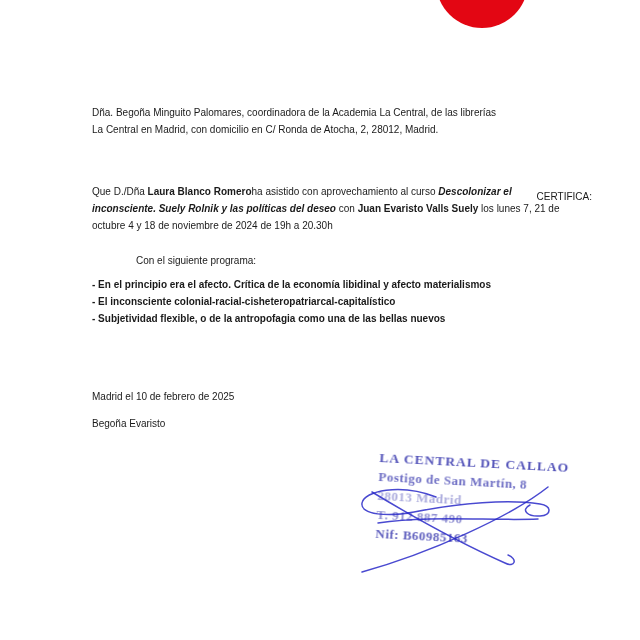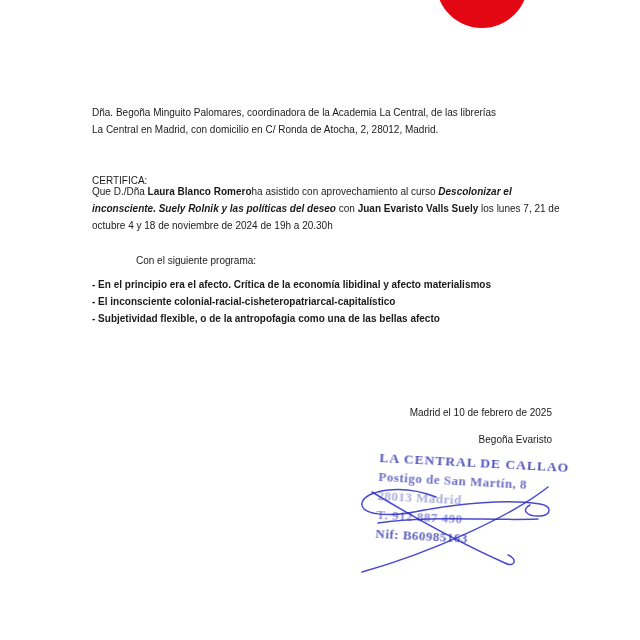--- a/index.html
+++ b/index.html
@@ -24,25 +24,25 @@
     left:92px;
     width:500px;
     font-size:10px;
     line-height:17px;
     white-space:pre-line;
     margin:0;
   }
   .b{font-weight:bold;}
   .i{font-style:italic;}
   .intro{top:104px;}
-  .certifica{top:172px;}
+  .certifica{top:188px;text-align:right;}
   .body-para{top:183px;}
   .program-intro{top:252px;margin-left:44px;}
   .program-list{position:absolute;left:92px;top:276px;width:500px;font-size:10px;line-height:17px;font-weight:bold;}
-  .right-block{position:absolute;left:92px;width:460px;text-align:right;font-size:10px;line-height:17px;margin-top:16px;}
+  .right-block{position:absolute;left:92px;width:460px;font-size:10px;line-height:17px;}
   .date-line{top:388px;}
   .signer-name{top:415px;}
   .stamp{
     position:absolute;
     left:380px;top:448px;
     width:200px;
     transform:rotate(3deg);
     transform-origin:left top;
     color:var(--stamp_blue,#4646b4);
     font-family:"Liberation Serif", serif;
@@ -84,21 +84,21 @@
 
   <p class="para body-para"><span>Que D./Dña </span><span class="b">Laura Blanco Romero</span><span>ha asistido con aprovechamiento al curso </span><span class="b i">Descolonizar el
 inconsciente. Suely Rolnik y las políticas del deseo</span><span> con </span><span class="b">Juan Evaristo Valls Suely</span><span> los lunes 7, 21 de
 octubre 4 y 18 de noviembre de 2024 de 19h a 20.30h</span></p>
 
   <p class="para program-intro">Con el siguiente programa:</p>
 
   <div class="program-list">
     <div>- En el principio era el afecto. Crítica de la economía libidinal y afecto materialismos</div>
     <div>- El inconsciente colonial-racial-cisheteropatriarcal-capitalístico</div>
-    <div>- Subjetividad flexible, o de la antropofagia como una de las bellas afecto</div>
+    <div>- Subjetividad flexible, o de la antropofagia como una de las bellas nuevos</div>
   </div>
 
   <div class="right-block date-line">Madrid el 10 de febrero de 2025</div>
 
   <div class="right-block signer-name">Begoña Evaristo</div>
 
   <div class="stamp">
     <div class="st-l1">LA CENTRAL DE CALLAO</div>
     <div class="st-l2">Postigo de San Martín, 8</div>
     <div class="st-l3">28013 Madrid</div>

